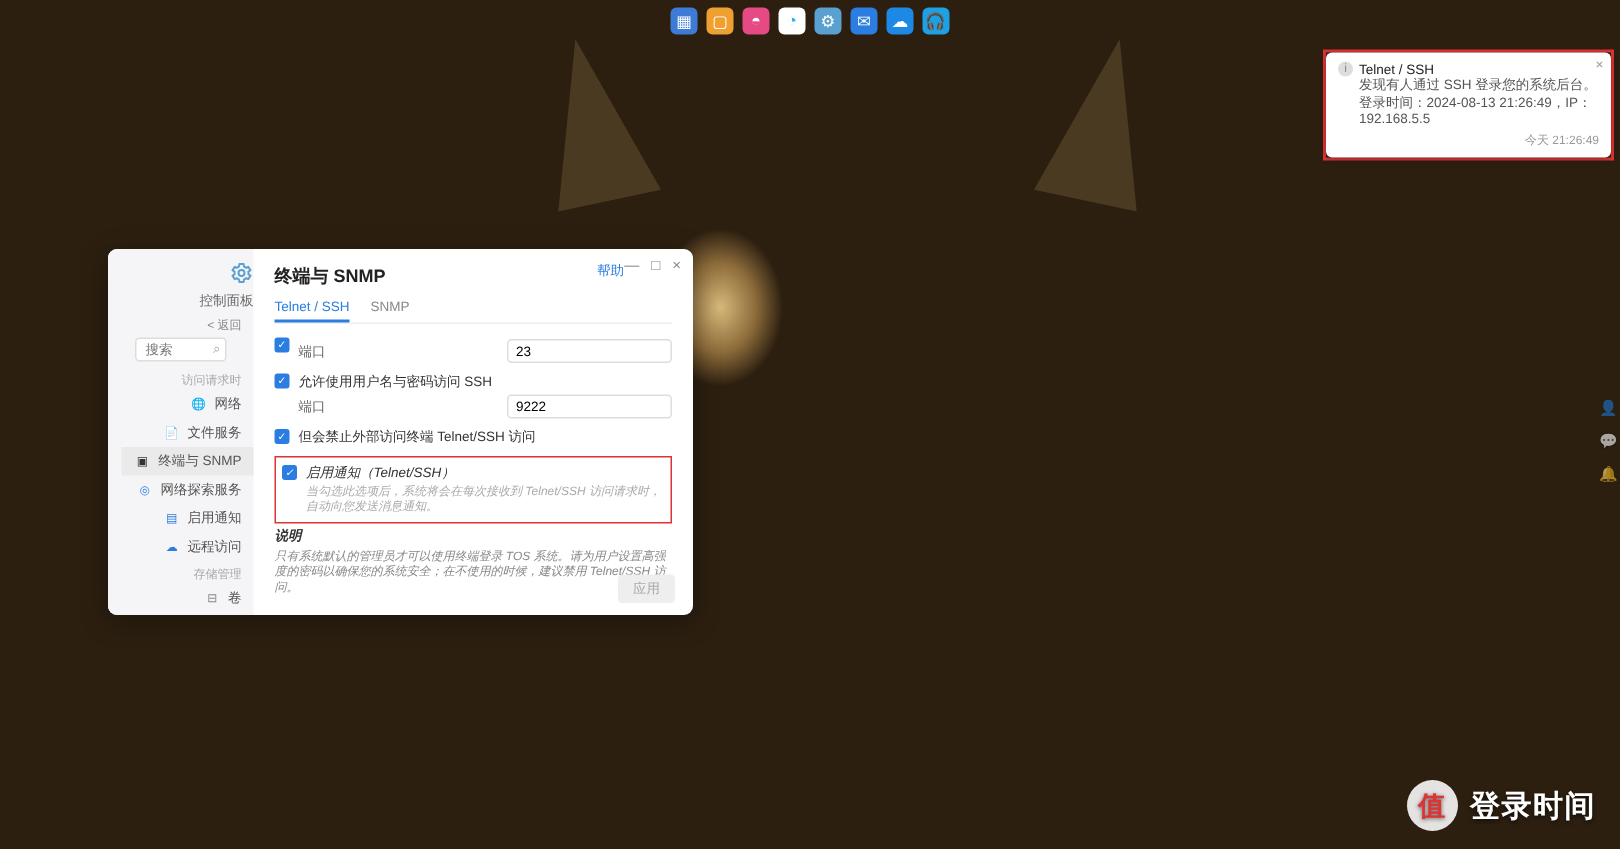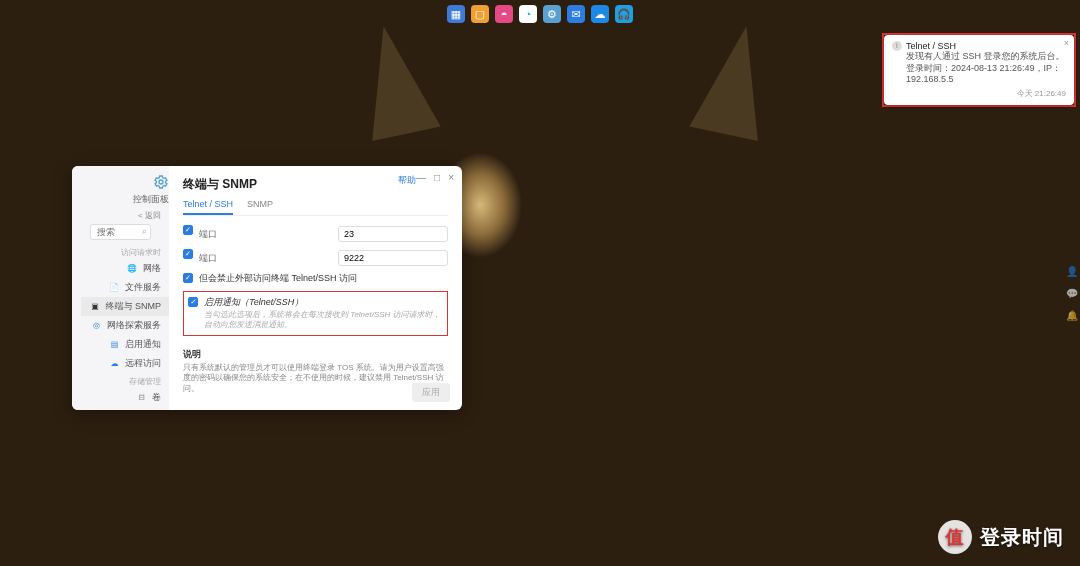--- a/index.html
+++ b/index.html
@@ -74,21 +74,21 @@
   .tabs span.active { color:#2b7de1; border-bottom:2px solid #2b7de1;}
   .row { display:flex; align-items:flex-start; gap:6px; margin-bottom:6px; }
   .cb { width:10px; height:10px; border:1px solid #2b7de1; background:#2b7de1; border-radius:2px; display:inline-flex; align-items:center; justify-content:center; color:#fff; font-size:7px; flex-shrink:0; margin-top:1px;}
   .row-body { flex:1; font-size:9px; color:#555;}
   .row-body .lbl { color:#333; }
   .row-body .sub { color:#aaa; font-size:8px; margin-top:1px; line-height:1.3;}
   .row input.fld { width:110px; padding:2px 5px; font-size:9px; border:1px solid #ddd; border-radius:3px; margin-left:auto;}
   .port-line { display:flex; align-items:center; gap:8px; margin-top:2px;}
   .port-line .plabel{ font-size:9px; color:#666; width:24px;}
   .highlight-box { border:1px solid #d33; padding:4px; margin-top:4px;font-style:italic;}
-  .desc-block { margin-top:12px; }
+  .desc-block { margin-top:2px;font-style:italic; }
   .desc-title { font-size:9px; font-weight:600; color:#333; margin-bottom:2px;}
   .desc-text { font-size:8px; color:#888; line-height:1.3;}
   .apply-btn { position:absolute; right:12px; bottom:8px; background:#eee; color:#aaa; border:none; border-radius:3px; padding:3px 10px; font-size:9px;}
 
   
   .rail { position:absolute; right:2px; top:266px; display:flex; flex-direction:column; gap:10px; }
   .rail div { width:12px; height:12px; color:#fff; font-size:10px; opacity:.6; text-align:center; }
 
   
   .wm { position:absolute; right:16px; bottom:12px; display:flex; align-items:center; gap:8px; color:#fff; font-weight:700; font-size:20px; letter-spacing:1px; text-shadow:0 1px 3px rgba(0,0,0,.6);}
@@ -188,20 +188,21 @@
         <div class="port-line">
           <span class="plabel">端口</span>
           <input class="fld" value="23" style="">
         </div>
       </div>
     </div>
 
     <div class="row">
       <span class="cb">✓</span>
       <div class="row-body">
+        <div class="lbl">允许使用用户名与密码访问 SSH</div>
         <div class="port-line">
           <span class="plabel">端口</span>
           <input class="fld" value="9222" style="">
         </div>
       </div>
     </div>
 
     <div class="row">
       <span class="cb">✓</span>
       <div class="row-body">

